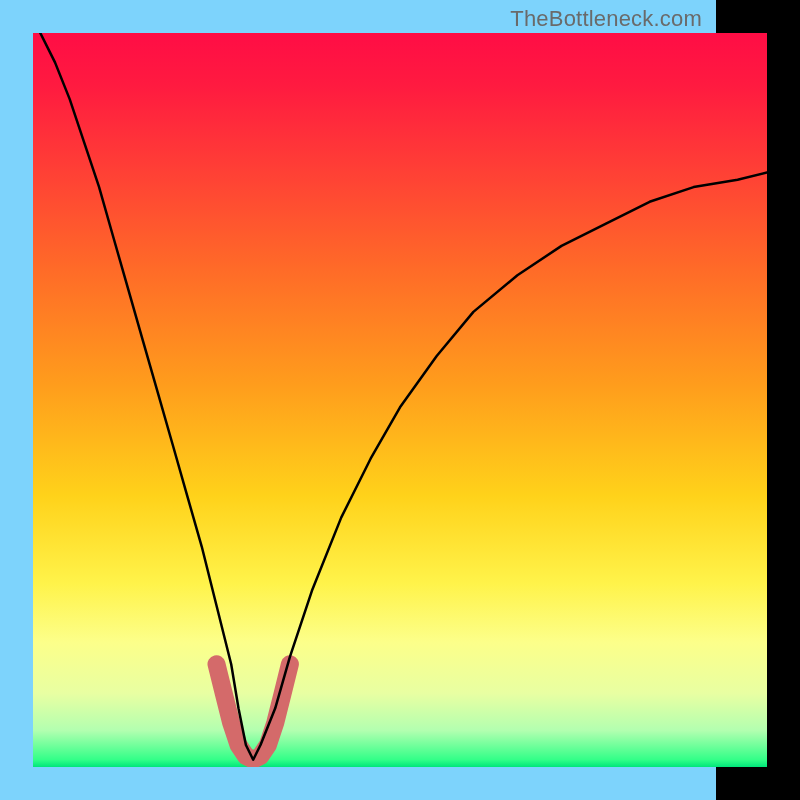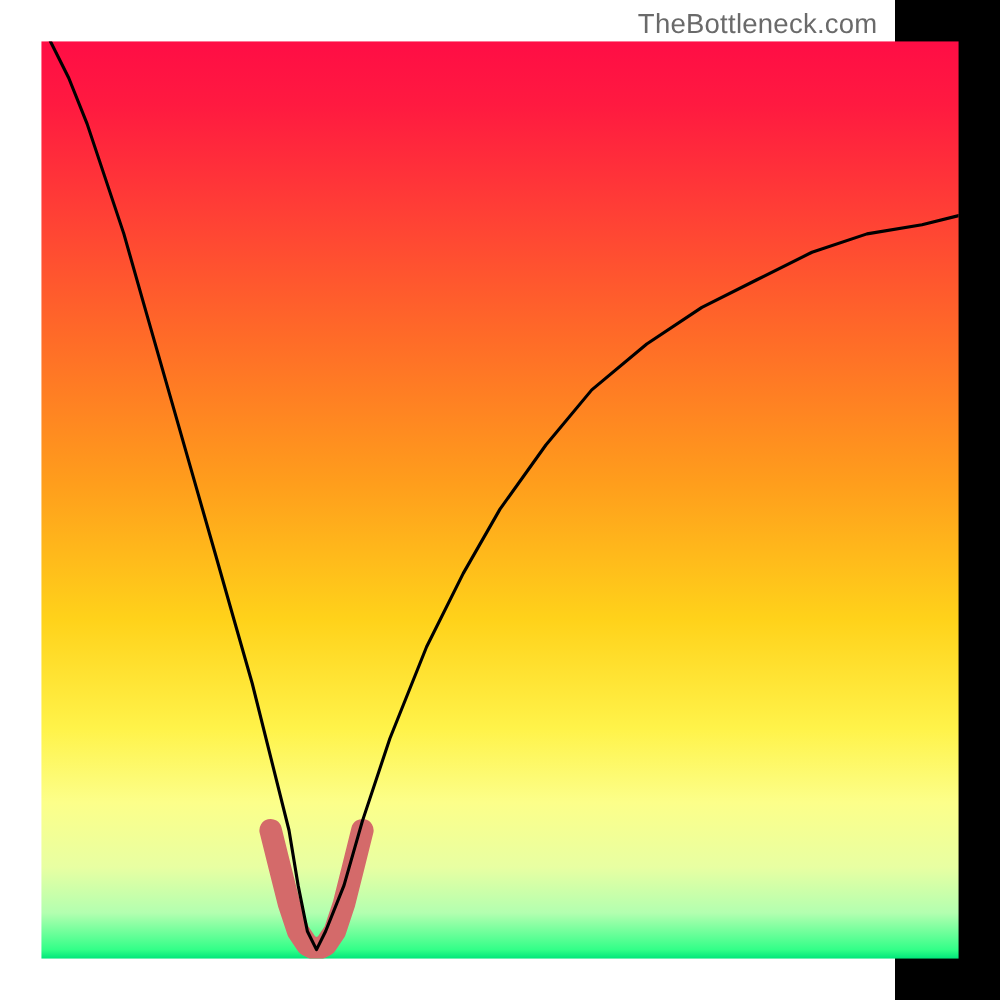--- a/index.html
+++ b/index.html
@@ -10,21 +10,21 @@
     background: #000;
     font-family: Arial, Helvetica, sans-serif;
     overflow: hidden;
   }
   .frame {
     position: absolute;
     left: 0;
     top: 0;
     width: 716px;
     height: 800px;
-    background: #ffffff;
+    background: #7dd3fc;
   }
   .watermark {
     position: absolute;
     top: 6px;
     right: 14px;
     color: #6a6a6a;
     font-size: 22px;
     font-weight: 500;
     letter-spacing: 0.2px;
     z-index: 50;

